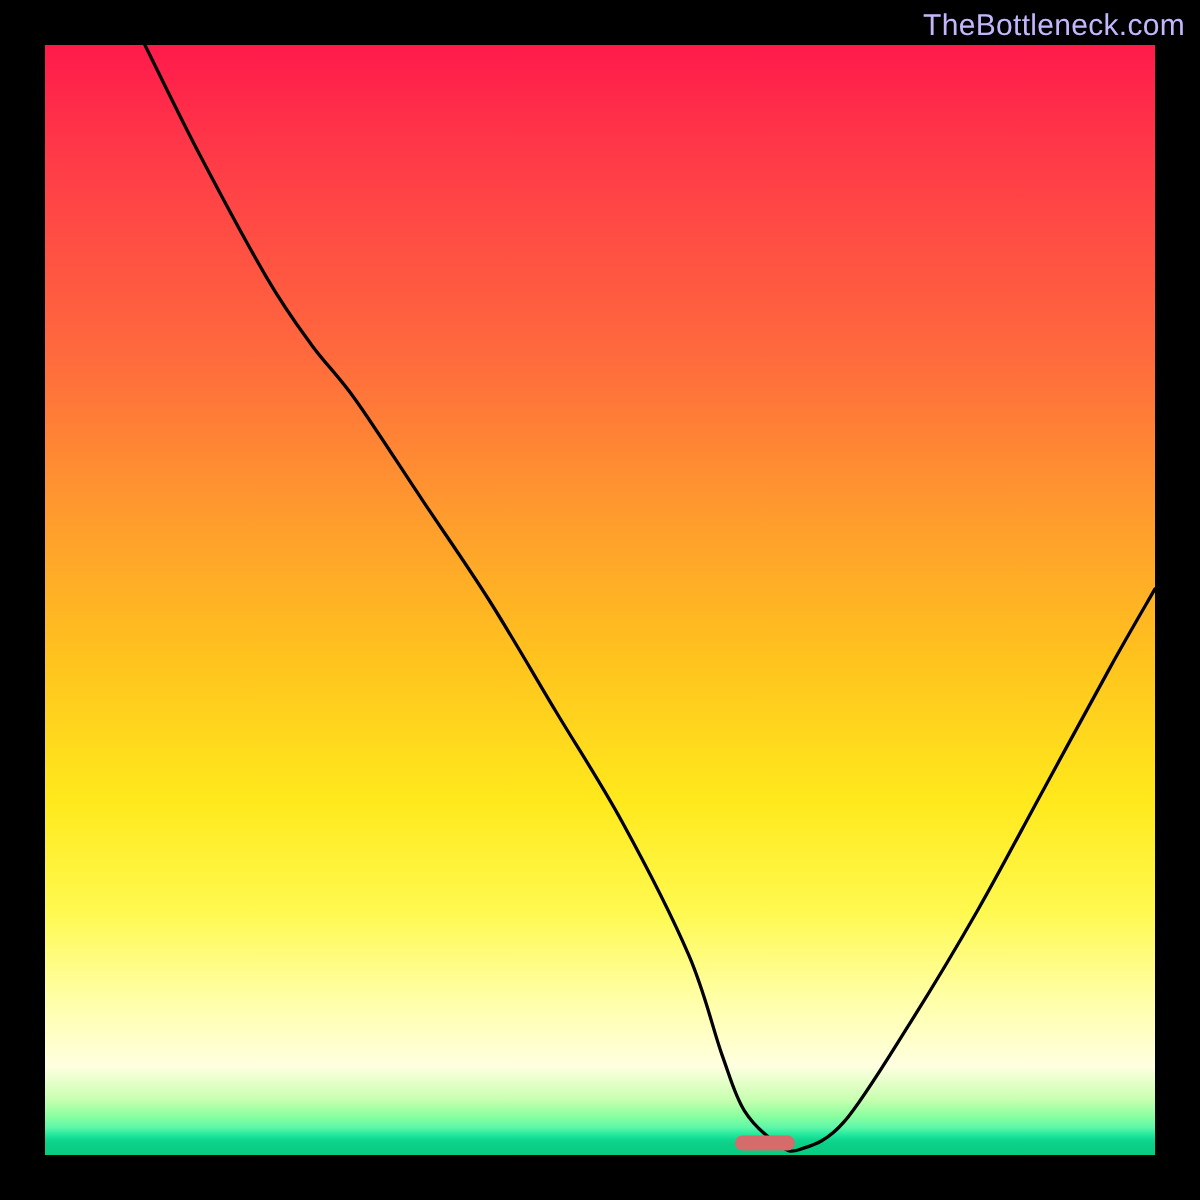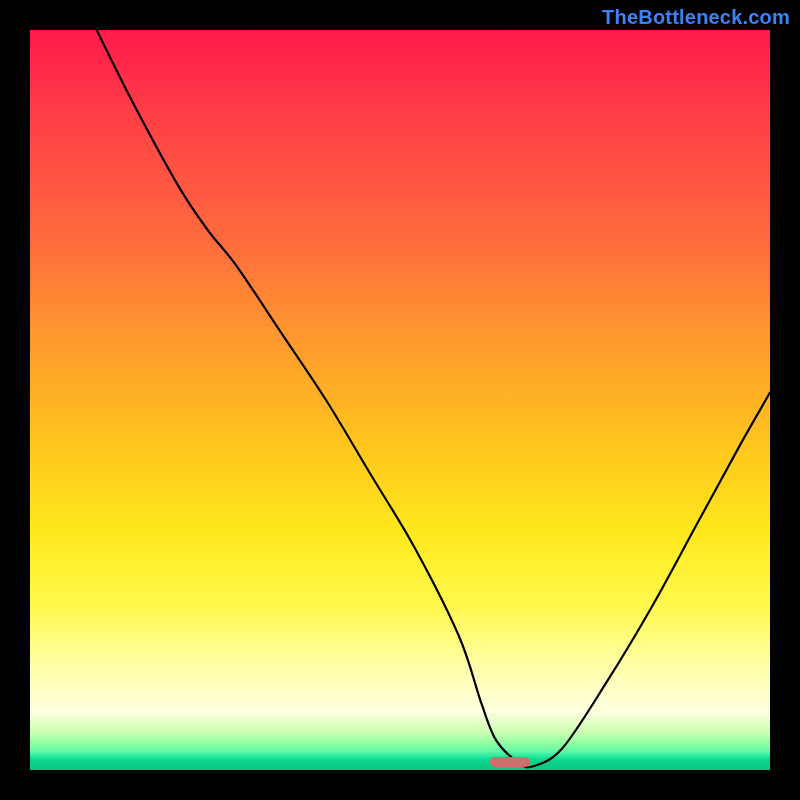--- a/index.html
+++ b/index.html
@@ -63,23 +63,23 @@
   .marker {
     position: absolute;
     height: 10px;
     border-radius: 5px;
     background: #d66b6b;
   }
   .watermark {
     position: absolute;
     top: 6px;
     right: 10px;
-    color: #3b82f6;
+    color: #c4b5fd;
     font-size: 20px;
-    font-weight: 700;
+    font-weight: 400;
     letter-spacing: 0.2px;
     user-select: none;
   }
 </style>
 </head>
 <body>
 
 <div class="frame">
   <div class="watermark">TheBottleneck.com</div>
   <div class="plot">

